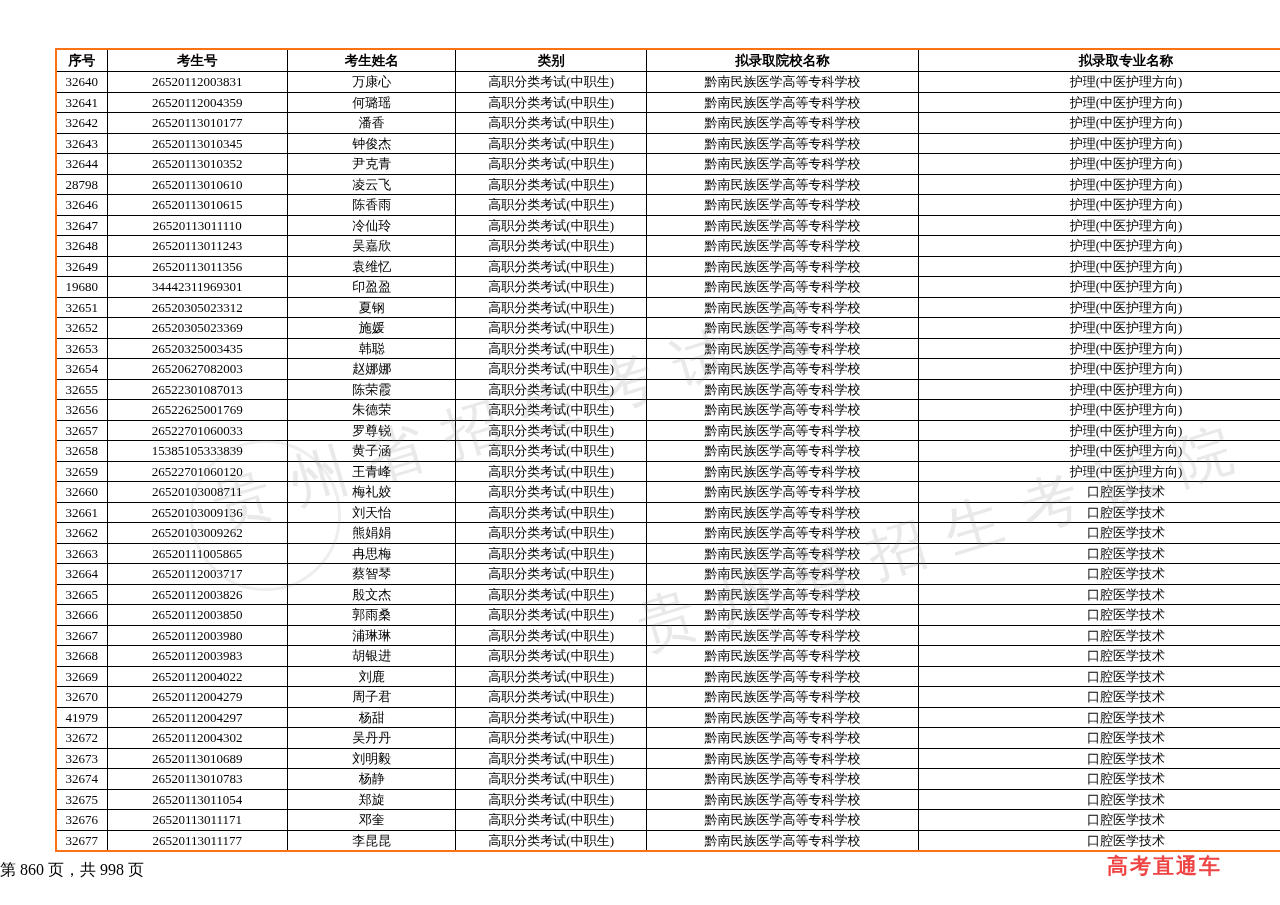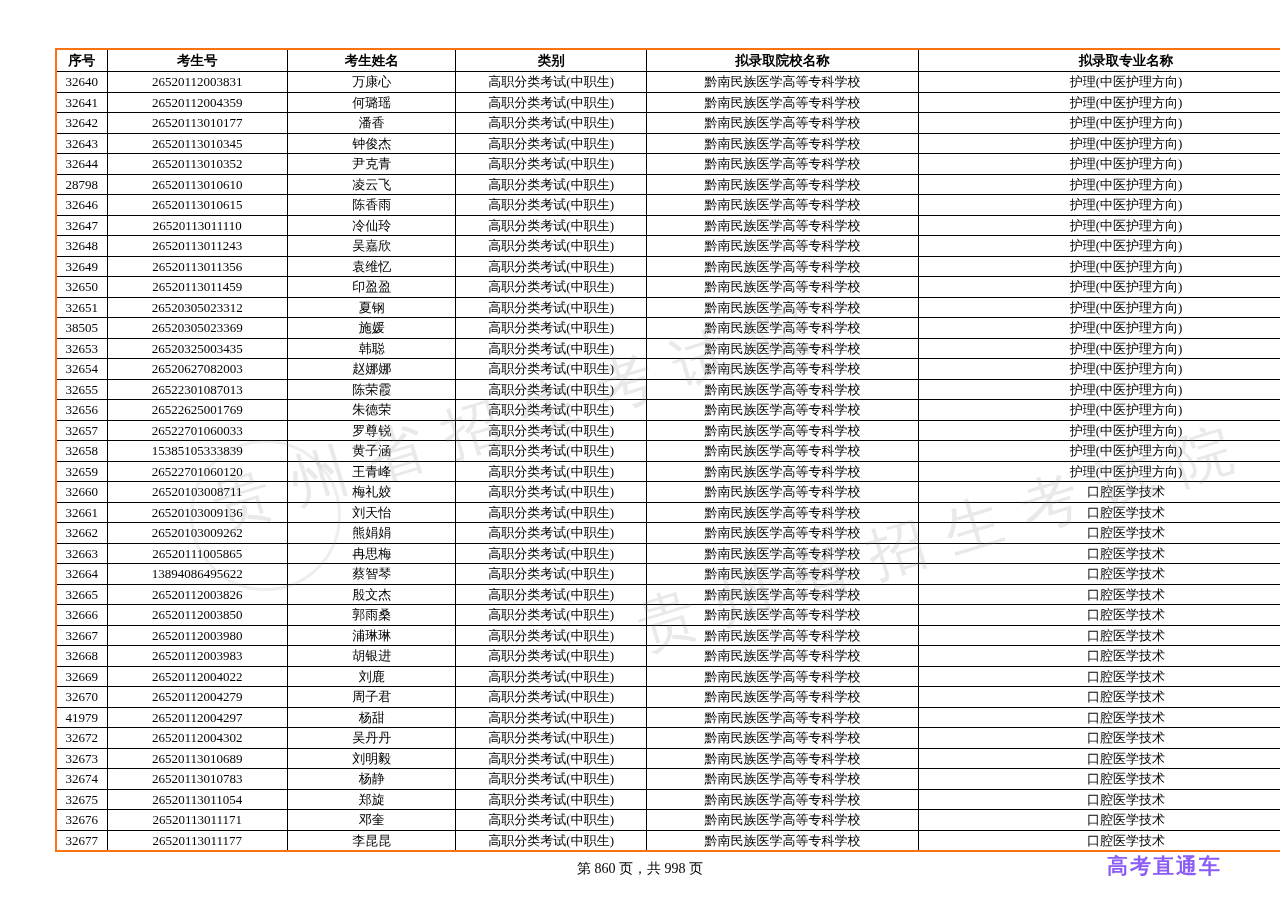--- a/index.html
+++ b/index.html
@@ -40,30 +40,30 @@
   col.c-serial { width:4.0%; }
   col.c-number { width:14.1%; }
   col.c-name   { width:13.2%; }
   col.c-cat    { width:14.9%; }
   col.c-school { width:21.3%; }
   col.c-major  { width:32.5%; }
 
   .footer {
     position:absolute;
     left:0; top:860px; width:100%;
-    text-align:center;
-    font-size:14px;
+    text-align:left;
+    font-size:16px;
   }
   .brand-logo {
     position:absolute;
     right:58px; top:852px;
     font-family:"Liberation Sans", sans-serif;
     font-weight:bold;
     font-size:21px;
-    color:#8b5cf6;
+    color:#ef4444;
     letter-spacing:2px;
   }
 
   
   .wm {
     position:absolute;
     pointer-events:none;
     color:#8a8a8a;
     opacity:0.18;
     font-size:58px;
@@ -186,37 +186,37 @@
         </tr>
         <tr>
           <td>32649</td>
           <td>26520113011356</td>
           <td>袁维忆</td>
           <td>高职分类考试(中职生)</td>
           <td>黔南民族医学高等专科学校</td>
           <td>护理(中医护理方向)</td>
         </tr>
         <tr>
-          <td>32650</td>
-          <td>26520113011459</td>
+          <td>19680</td>
+          <td>34442311969301</td>
           <td>印盈盈</td>
           <td>高职分类考试(中职生)</td>
           <td>黔南民族医学高等专科学校</td>
           <td>护理(中医护理方向)</td>
         </tr>
         <tr>
           <td>32651</td>
           <td>26520305023312</td>
           <td>夏钢</td>
           <td>高职分类考试(中职生)</td>
           <td>黔南民族医学高等专科学校</td>
           <td>护理(中医护理方向)</td>
         </tr>
         <tr>
-          <td>38505</td>
+          <td>32652</td>
           <td>26520305023369</td>
           <td>施媛</td>
           <td>高职分类考试(中职生)</td>
           <td>黔南民族医学高等专科学校</td>
           <td>护理(中医护理方向)</td>
         </tr>
         <tr>
           <td>32653</td>
           <td>26520325003435</td>
           <td>韩聪</td>
@@ -299,21 +299,21 @@
         <tr>
           <td>32663</td>
           <td>26520111005865</td>
           <td>冉思梅</td>
           <td>高职分类考试(中职生)</td>
           <td>黔南民族医学高等专科学校</td>
           <td>口腔医学技术</td>
         </tr>
         <tr>
           <td>32664</td>
-          <td>13894086495622</td>
+          <td>26520112003717</td>
           <td>蔡智琴</td>
           <td>高职分类考试(中职生)</td>
           <td>黔南民族医学高等专科学校</td>
           <td>口腔医学技术</td>
         </tr>
         <tr>
           <td>32665</td>
           <td>26520112003826</td>
           <td>殷文杰</td>
           <td>高职分类考试(中职生)</td>

